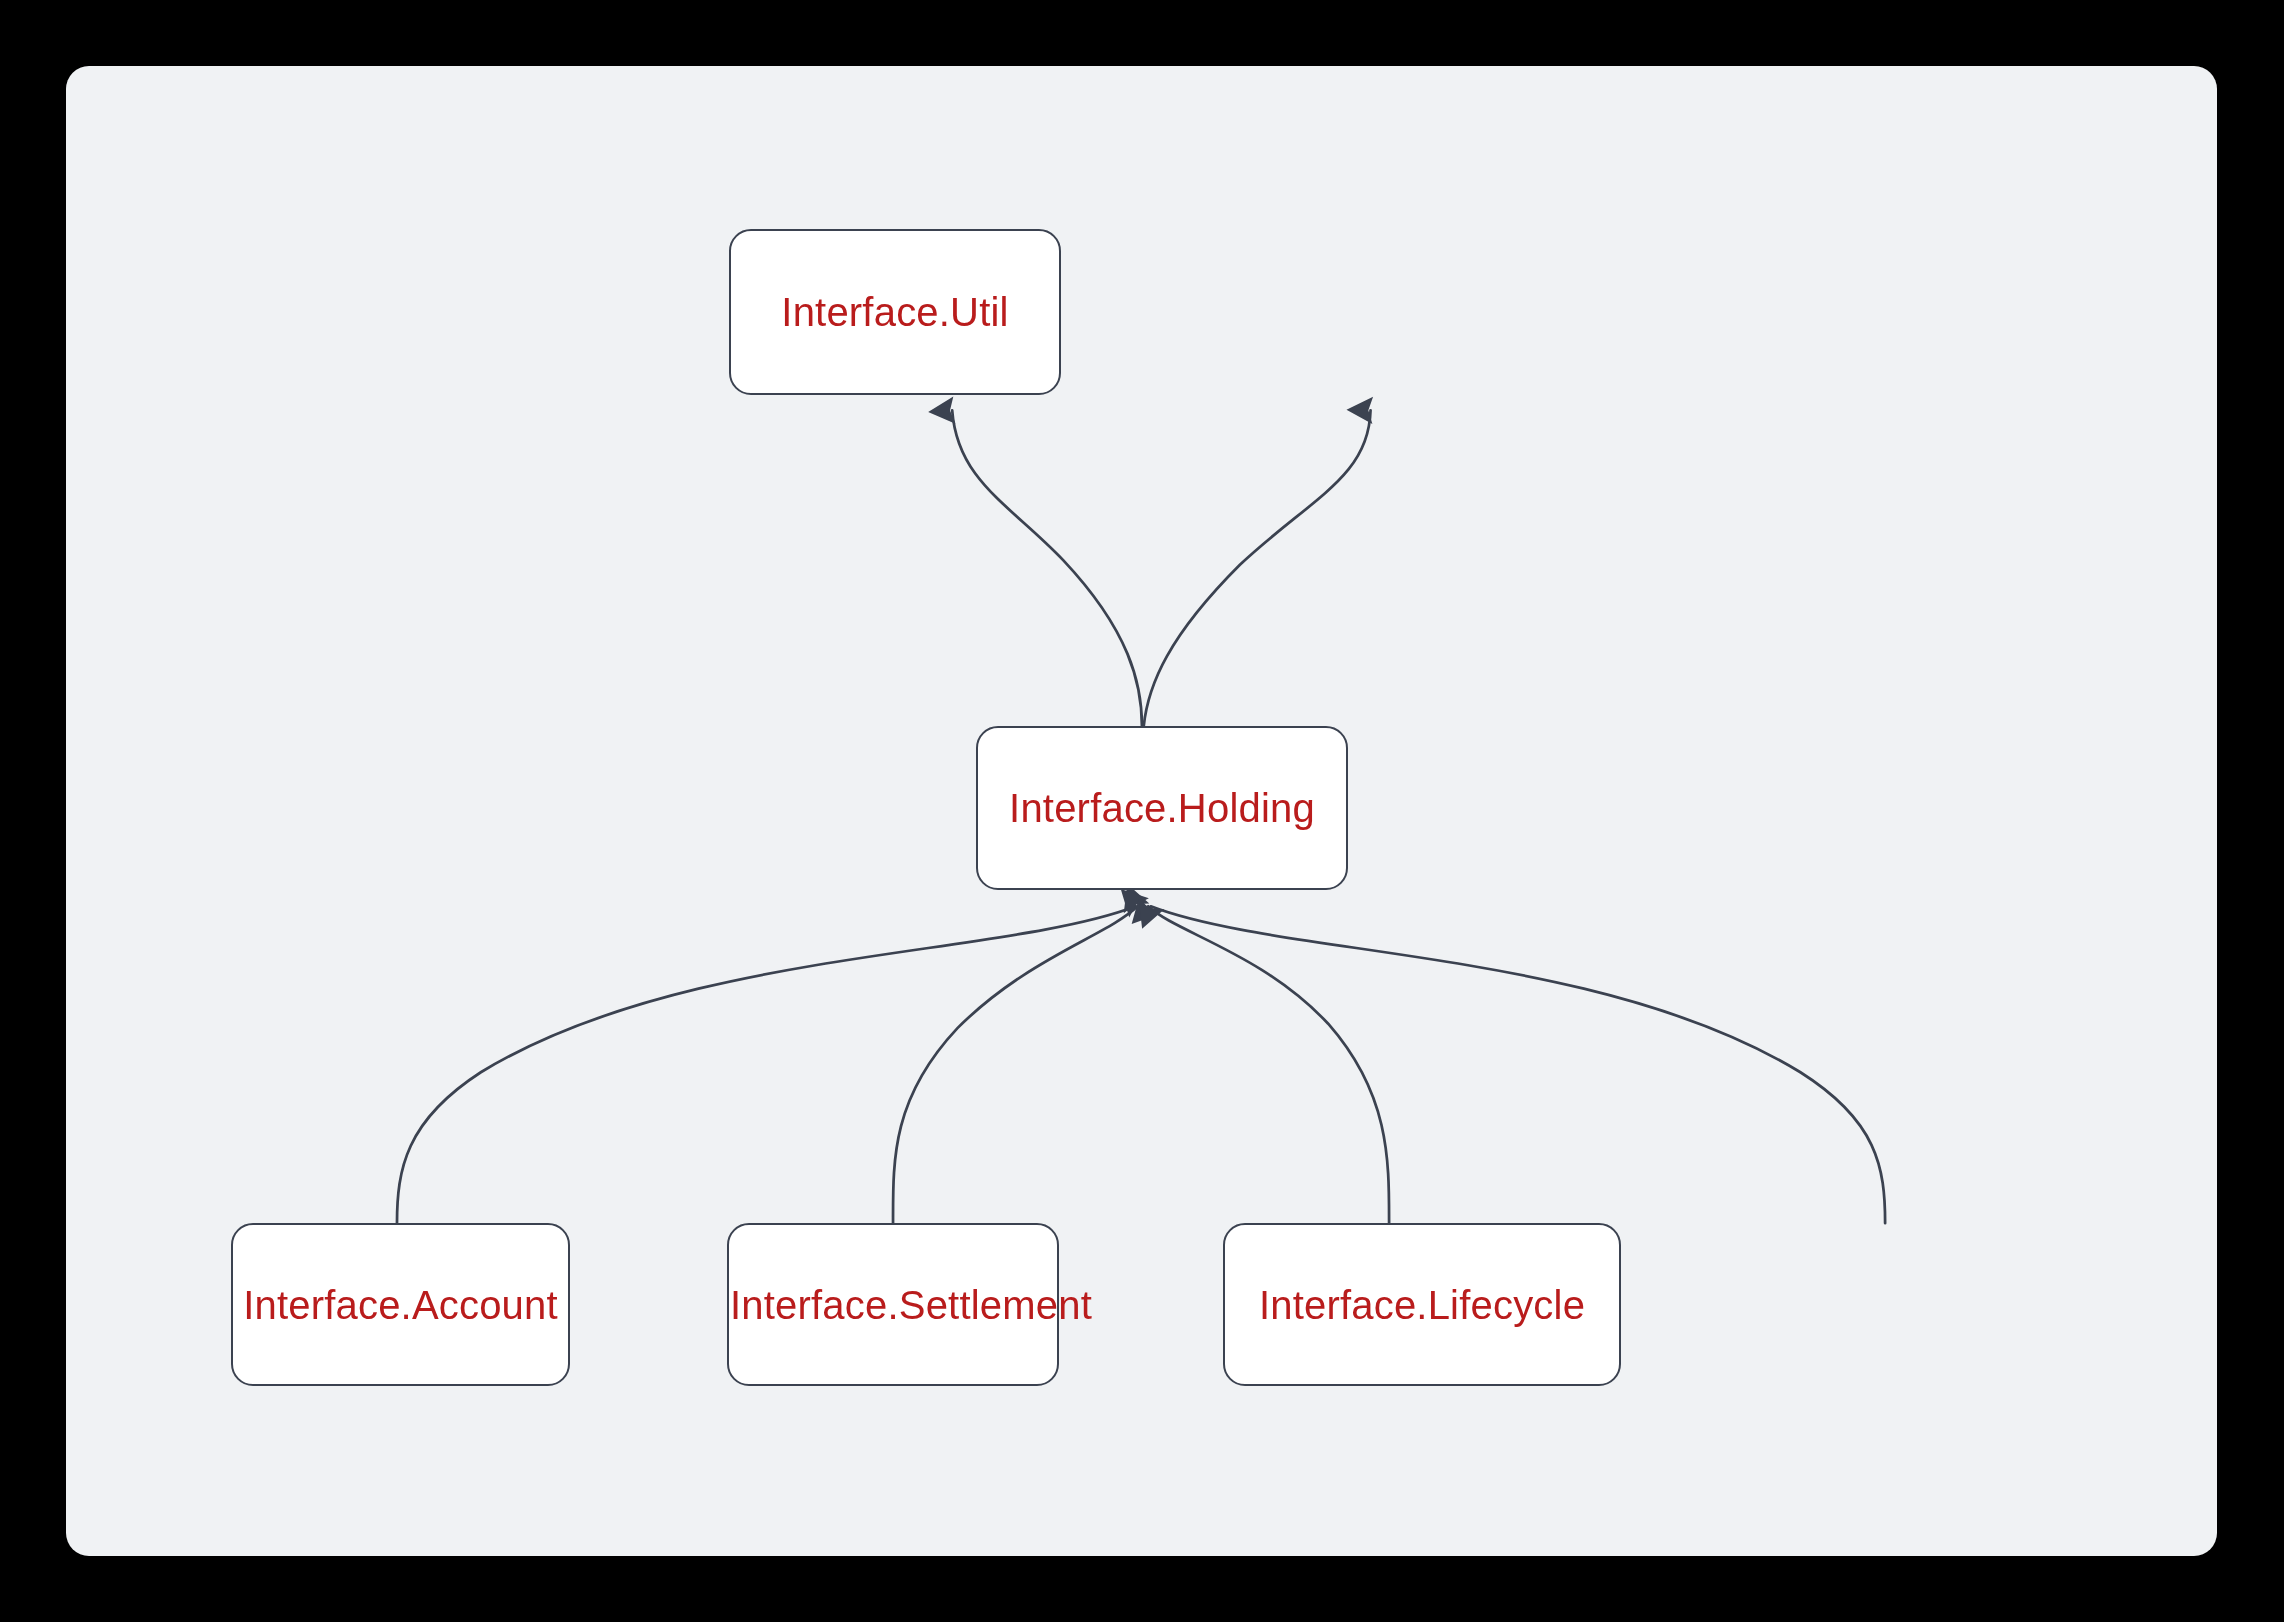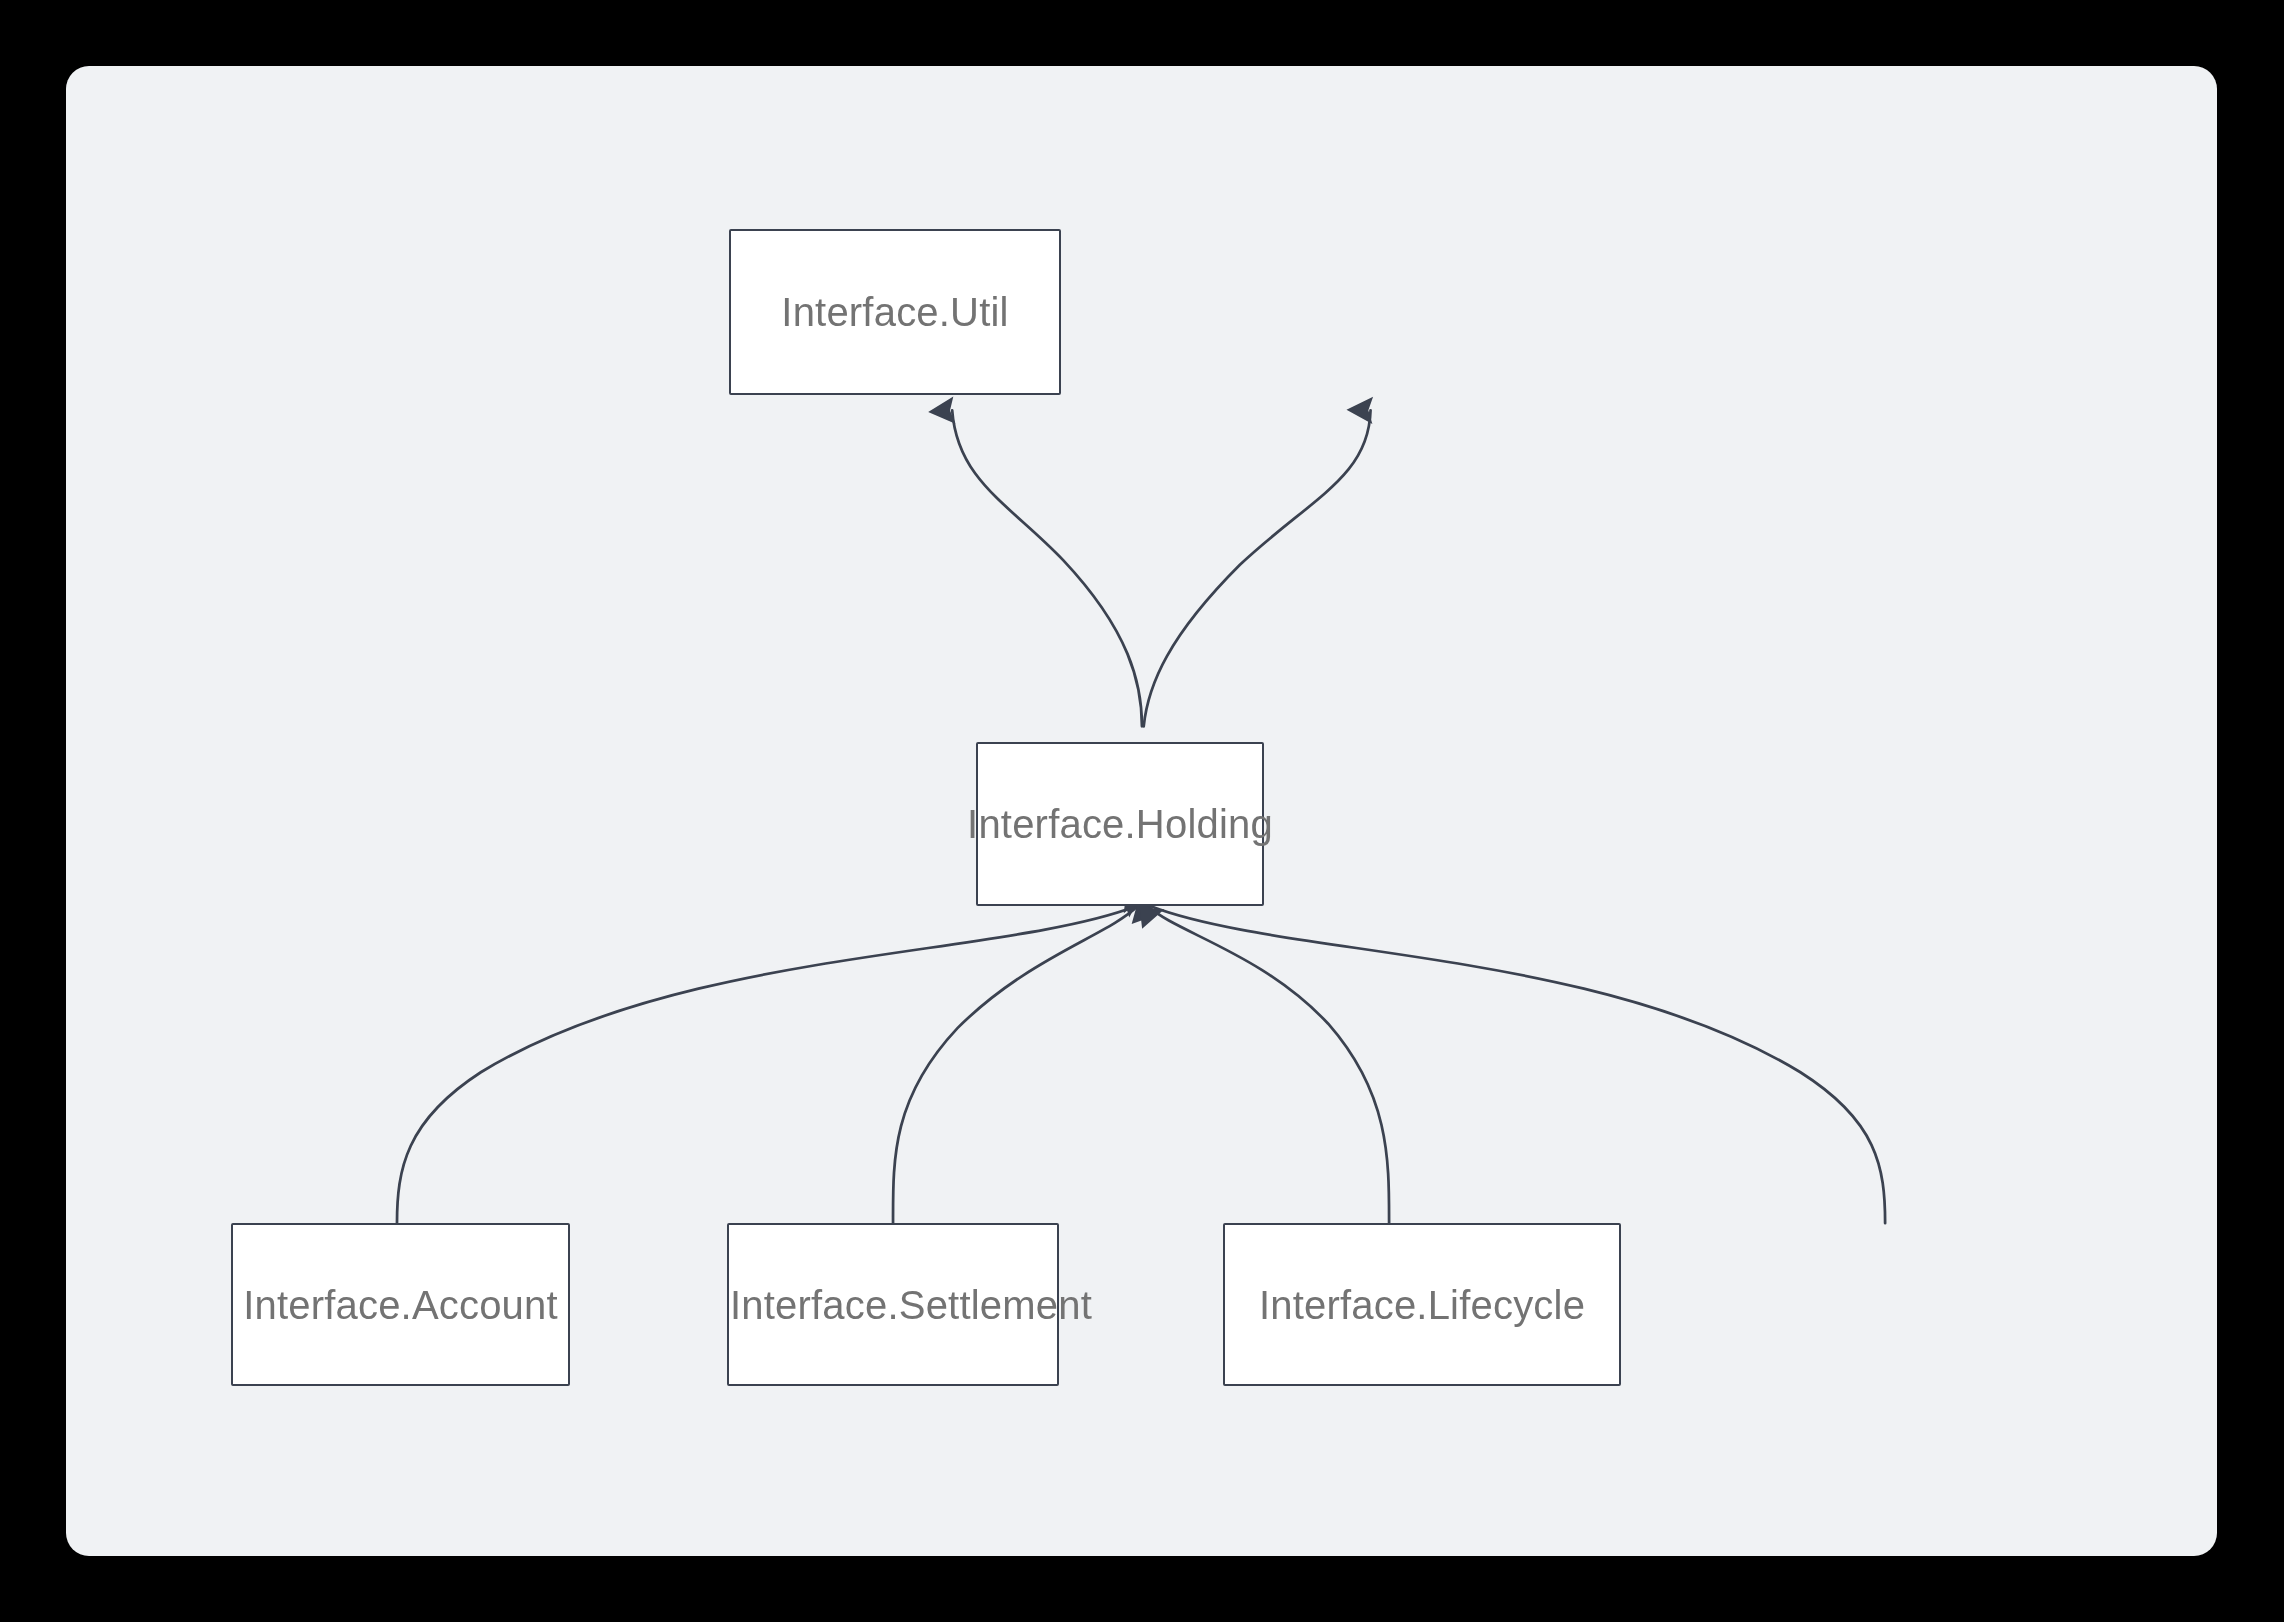--- a/index.html
+++ b/index.html
@@ -35,25 +35,25 @@
     top: 0;
     width: 2151px;
     height: 1490px;
     pointer-events: none;
   }
   .node {
     position: absolute;
     box-sizing: border-box;
     background: #ffffff;
     border: 2.6px solid #3b4250;
-    border-radius: 2px;
+    border-radius: 22px;
     display: flex;
     align-items: center;
     justify-content: center;
-    color: #737373;
+    color: #b91c1c;
   }
   .node .label {
     white-space: nowrap;
     line-height: 1;
     font-weight: 400;
     letter-spacing: 0.2px;
   }
   .fs-big   { font-size: 40px; }
   .fs-small { font-size: 25.6px; }
 </style>
@@ -84,21 +84,21 @@
 
         <path d="M 2061,1311 C 2061,1248 2052,1195 1965,1140 C 1735,1000 1380,1010 1229,952" marker-end="url(#arrowUp)"></path>
       </g>
     </svg>
 
     <div class="node" style="left:663px; top:163px; width:332px; height:166px;">
       <span class="label fs-big">Interface.Util</span>
     </div>
 
 
-    <div class="node" style="left:910px; top:676px; width:288px; height:164px;">
+    <div class="node" style="left:910px; top:660px; width:372px; height:164px;">
       <span class="label fs-big">Interface.Holding</span>
     </div>
 
     <div class="node" style="left:165px; top:1157px; width:339px; height:163px;">
       <span class="label fs-big">Interface.Account</span>
     </div>
 
     <div class="node" style="left:661px; top:1157px; width:332px; height:163px;padding-left:36px;">
       <span class="label fs-big">Interface.Settlement</span>
     </div>

